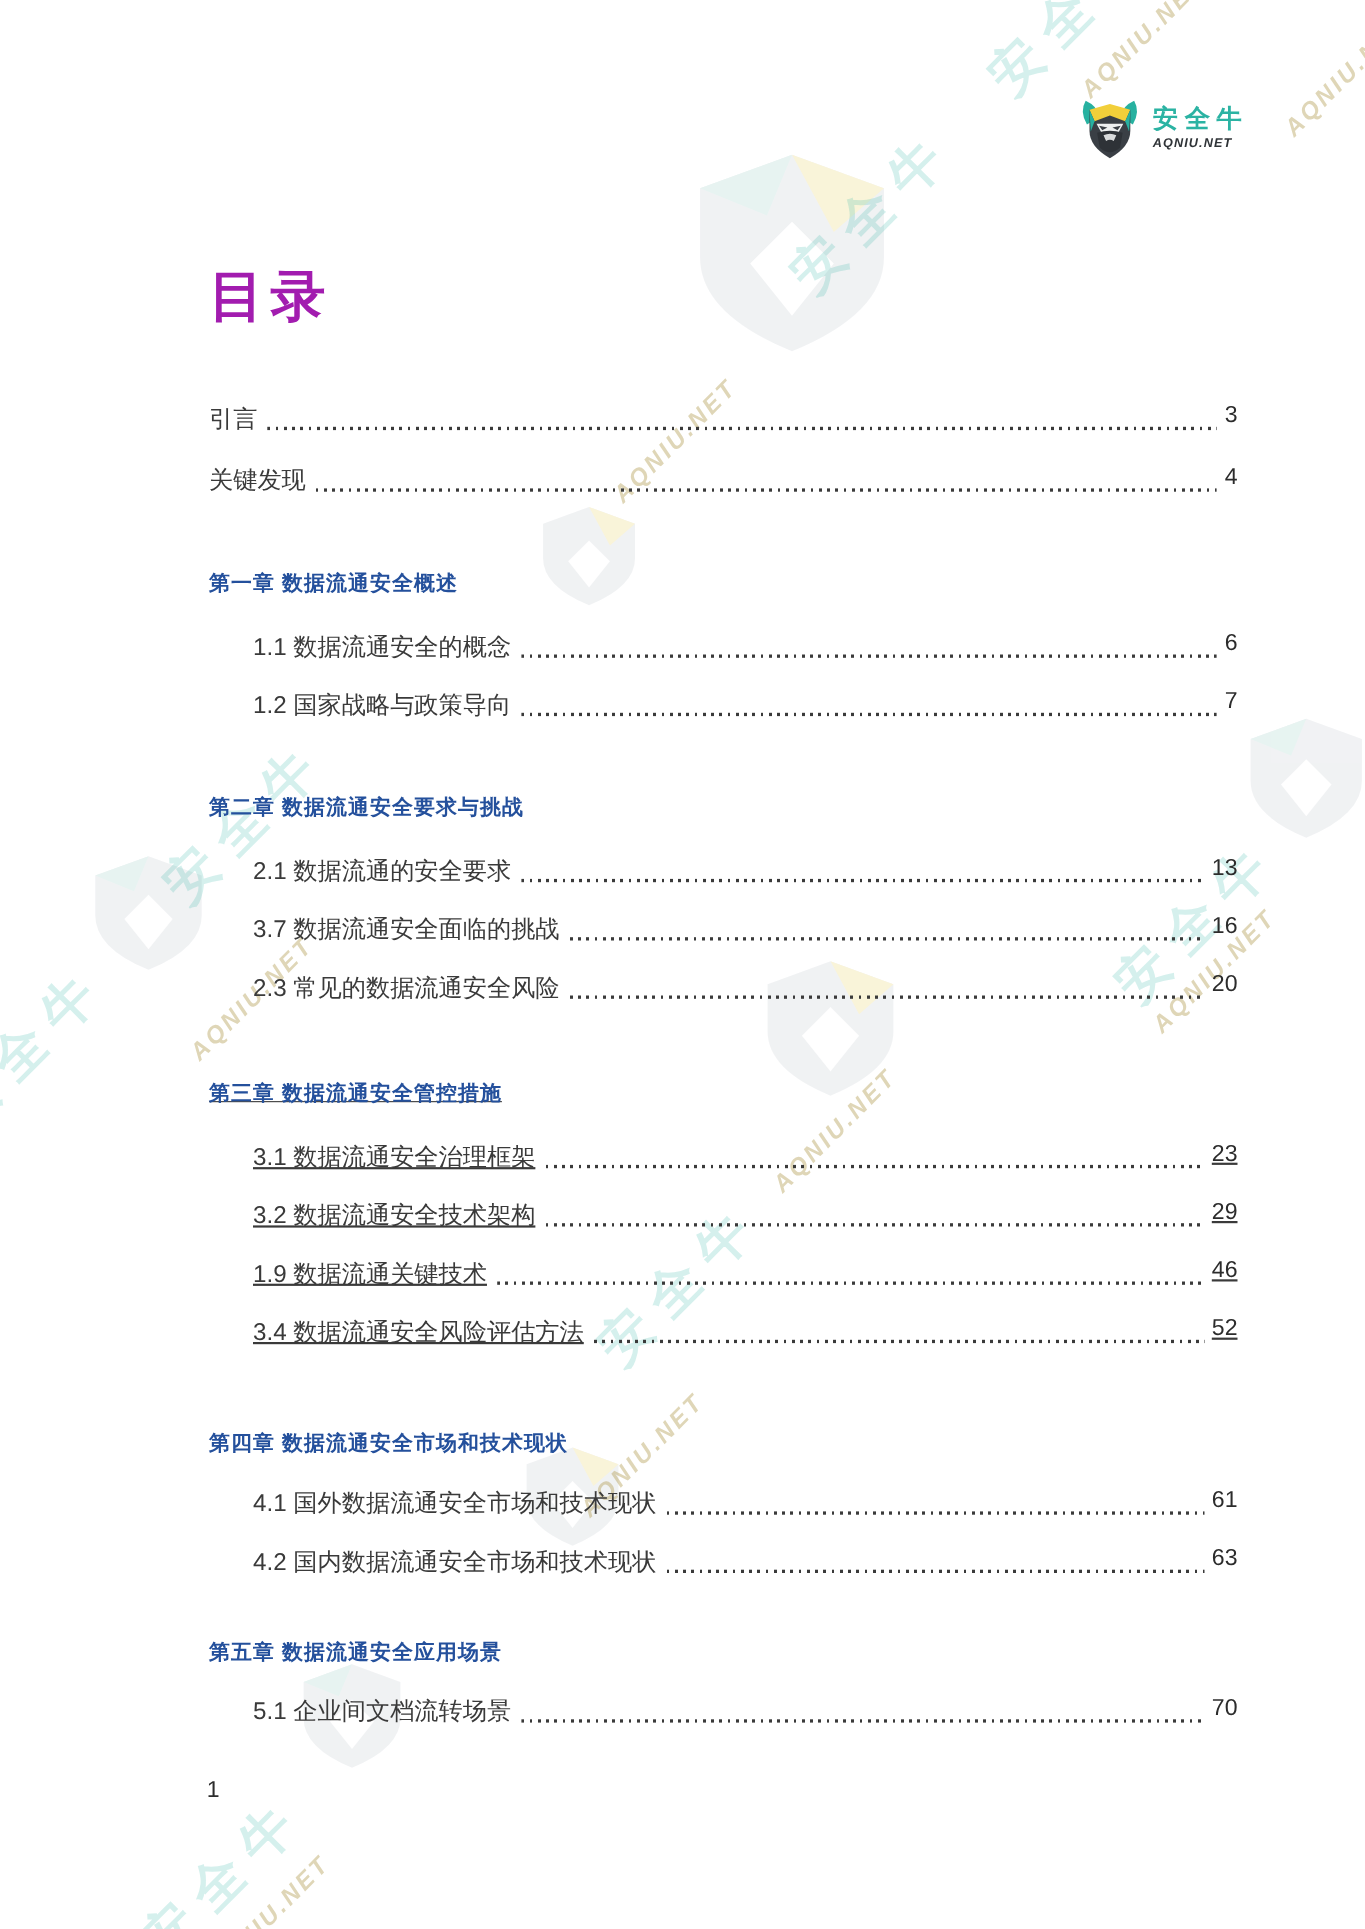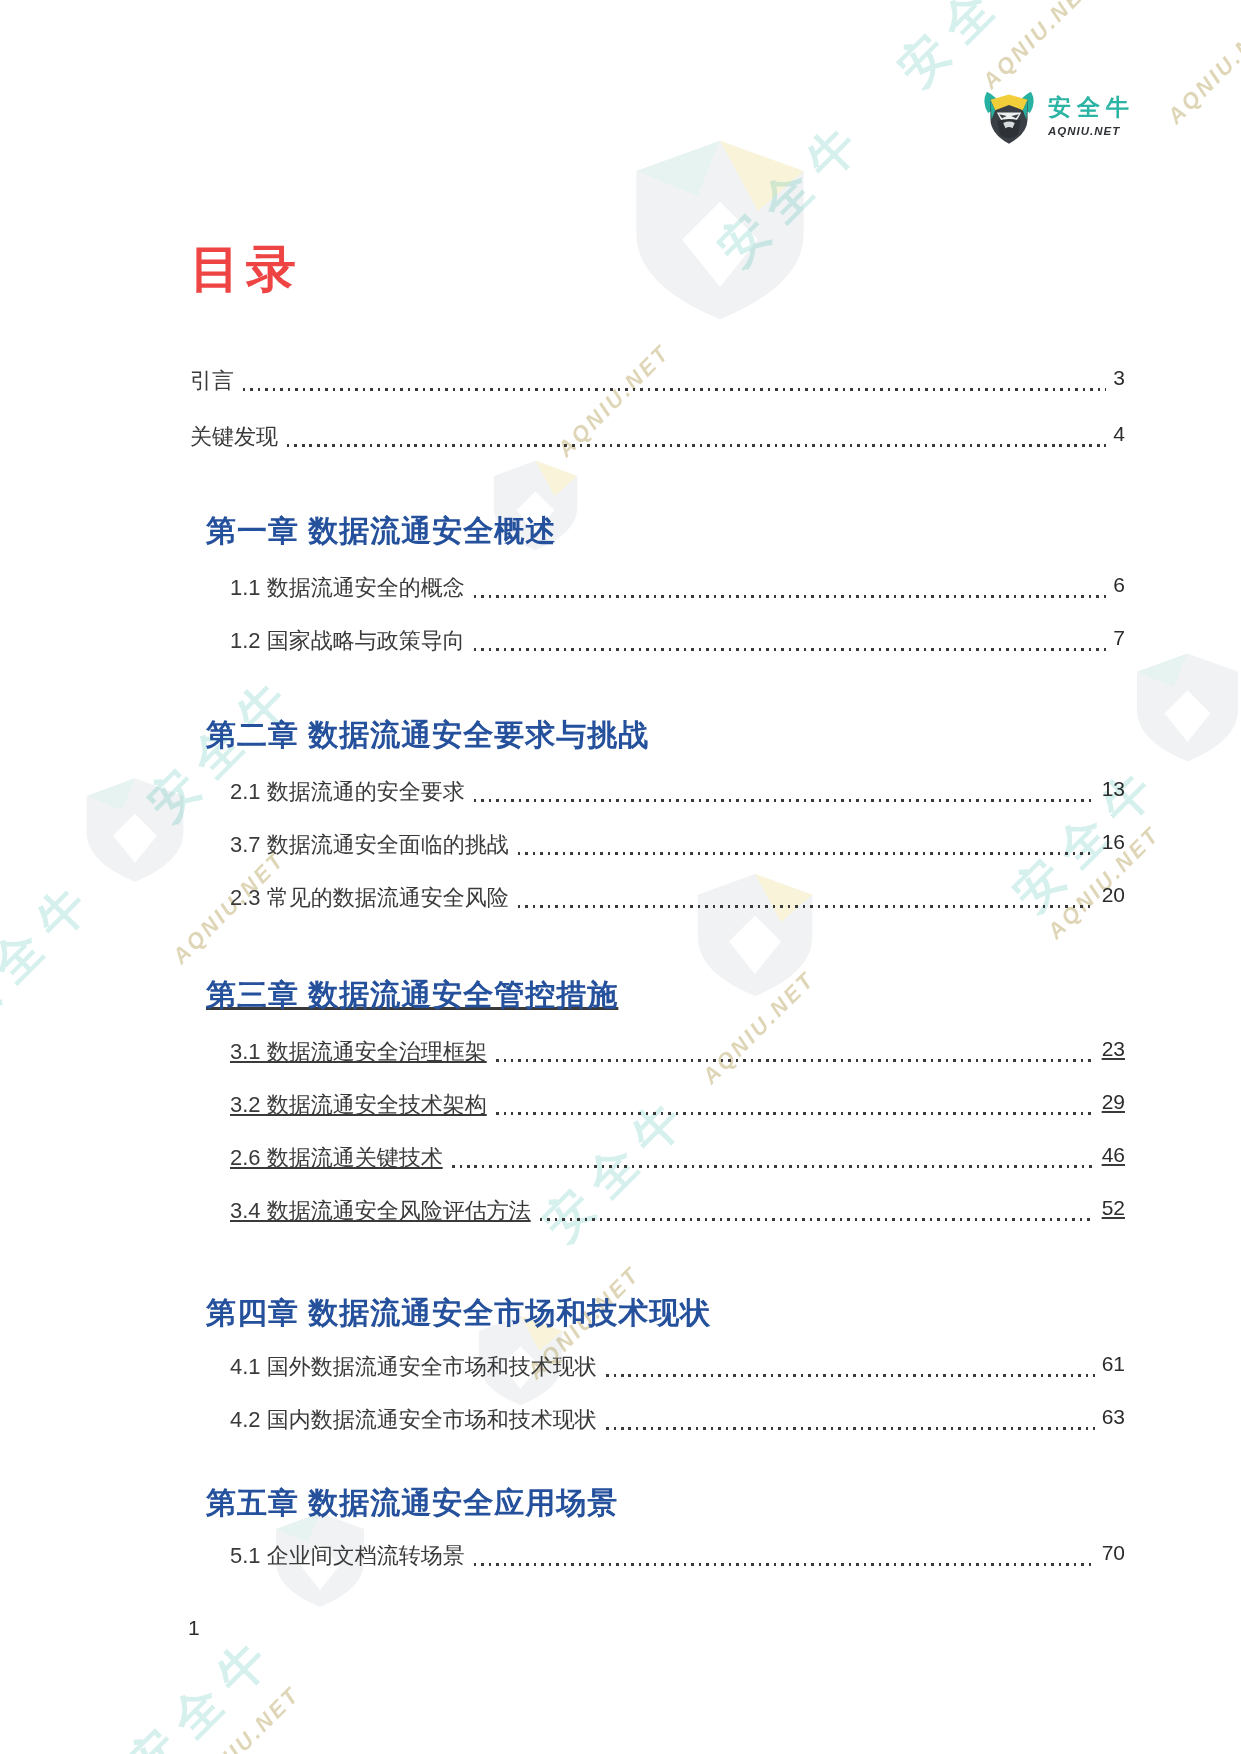--- a/index.html
+++ b/index.html
@@ -27,42 +27,42 @@
   
   .brand{position:absolute;left:980px;top:84px;display:flex;align-items:center;z-index:2;}
   .brand-icon{width:58px;height:64px;}
   .brand-text{margin-left:10px;display:flex;flex-direction:column;}
   .brand-name{font-size:23px;font-weight:bold;letter-spacing:6px;color:#2bb3a3;line-height:1.1;}
   .brand-domain{font-size:11.5px;font-weight:bold;font-style:italic;letter-spacing:1px;color:#2f3337;margin-top:4px;}
 
   
   .content{position:relative;z-index:1;padding:244px 0 0 190px;width:935px;}
   .toc-title{
-    font-size:50px;line-height:1;font-weight:bold;color:#ef4444;
+    font-size:50px;line-height:1;font-weight:bold;color:#a21caf;
     letter-spacing:6px;margin:0;
   }
   .front-list{margin-top:72px;}
   .toc-row{display:flex;align-items:flex-start;height:30px;}
   .toc-row + .toc-row{margin-top:26px;}
   .toc-label{font-size:22px;color:#3a3a3a;white-space:nowrap;}
   .leader{
     flex:1;height:3px;align-self:flex-end;margin:0 7px 5px 9px;
     background-image:repeating-linear-gradient(90deg,#3a3a3a 0 2.5px,transparent 2.5px 7.5px);
   }
   .toc-page{font-size:21px;color:#2c2c2c;white-space:nowrap;}
 
   .chapter{margin-top:64px;}
   .chapter.ch1{margin-top:62px;}
   .chapter.ch2{margin-top:62px;}
   .chapter.ch3{margin-top:65px;text-decoration:underline;}
   .chapter.ch4{margin-top:70px;}
   .chapter.ch5{margin-top:51px;}
   .chapter-title{
-    font-size:30px;font-weight:bold;color:#24509c;line-height:34px;height:34px;
-    margin:16px;letter-spacing:1px;
+    font-size:19px;font-weight:bold;color:#24509c;line-height:34px;height:34px;
+    margin:0;letter-spacing:1px;
   }
   .chapter-items{margin-top:25px;padding-left:40px;}
   .chapter.ch4 .chapter-items{margin-top:22px;}
   .chapter.ch5 .chapter-items{margin-top:21px;}
   .chapter-items .toc-row + .toc-row{margin-top:23px;}
 
   .page-number{position:absolute;left:188px;top:1616px;font-size:21px;color:#2c2c2c;z-index:1;}
 </style>
 </head>
 <body>
@@ -206,21 +206,21 @@
           <span class="toc-label">3.1 数据流通安全治理框架</span>
           <span class="leader"></span>
           <span class="toc-page">23</span>
         </div>
         <div class="toc-row">
           <span class="toc-label">3.2 数据流通安全技术架构</span>
           <span class="leader"></span>
           <span class="toc-page">29</span>
         </div>
         <div class="toc-row">
-          <span class="toc-label">2.6 数据流通关键技术</span>
+          <span class="toc-label">1.9 数据流通关键技术</span>
           <span class="leader"></span>
           <span class="toc-page">46</span>
         </div>
         <div class="toc-row">
           <span class="toc-label">3.4 数据流通安全风险评估方法</span>
           <span class="leader"></span>
           <span class="toc-page">52</span>
         </div>
       </div>
     </div>

